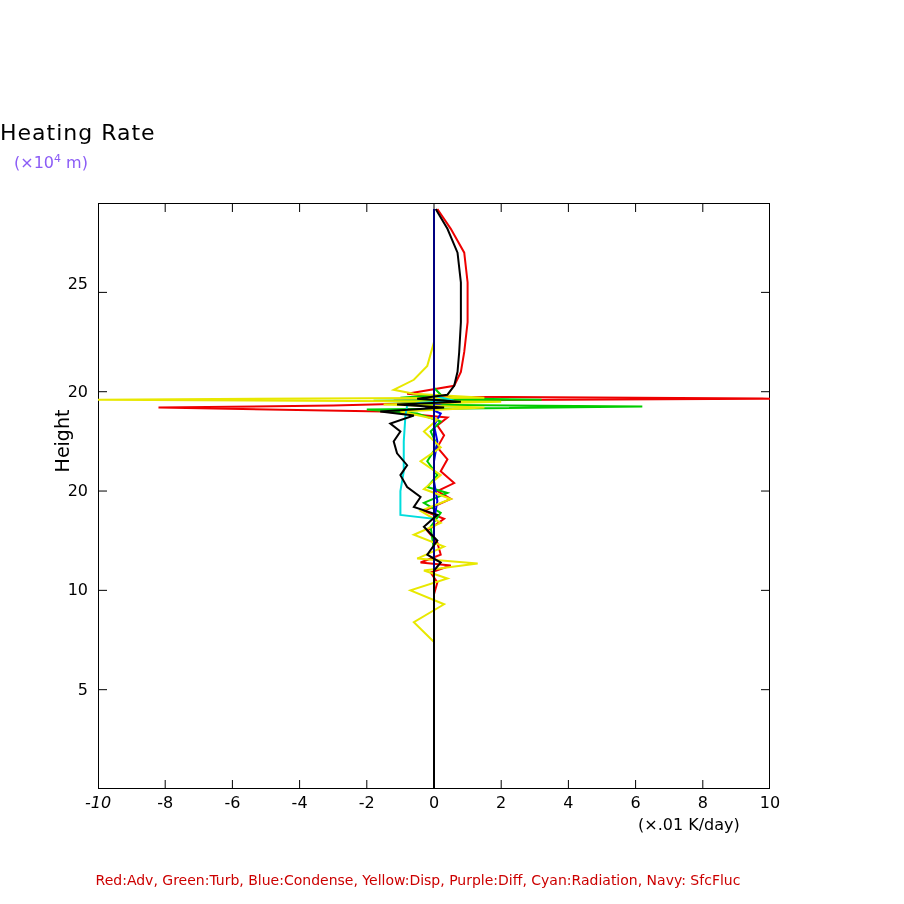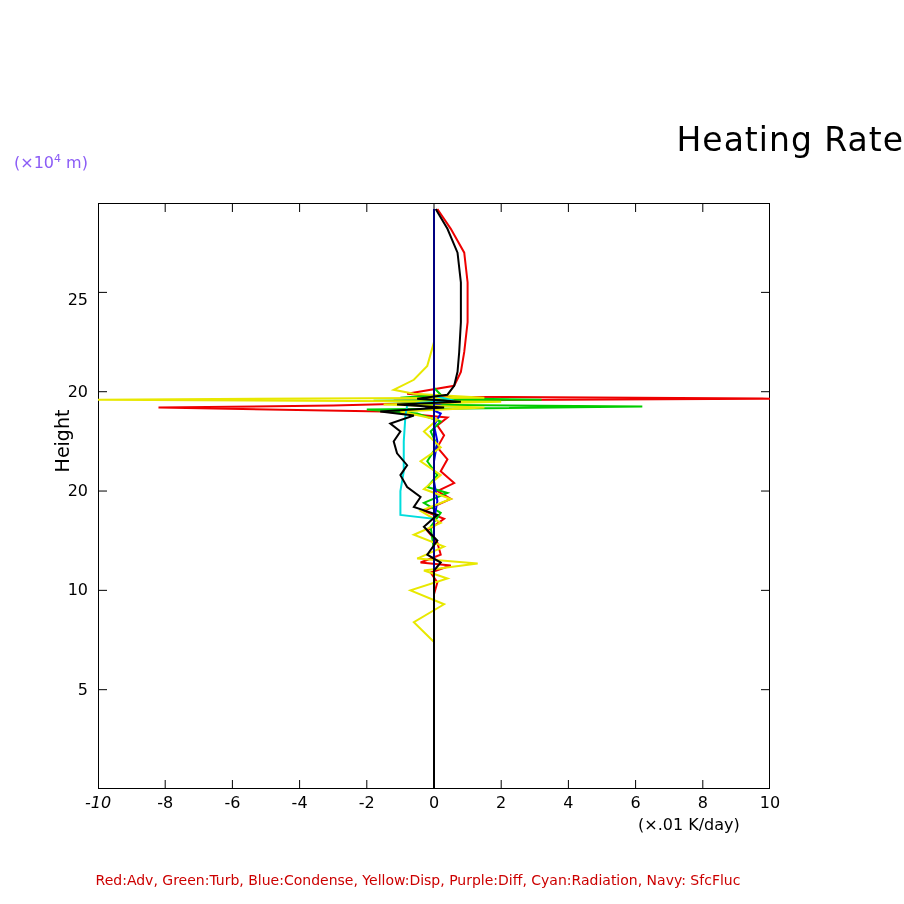--- a/index.html
+++ b/index.html
@@ -13,22 +13,22 @@
     height: 904px;
     background: #ffffff;
     font-family: "DejaVu Sans", sans-serif;
     overflow: hidden;
   }
   #chart-title {
     position: absolute;
     left: 0;
     top: 120px;
     width: 904px;
-    text-align: right;
-    font-size: 33px;
+    text-align: left;
+    font-size: 22px;
     color: #000000;
     letter-spacing: 1px;
   }
   #ylabel-units {
     position: absolute;
     left: 14px;
     top: 152px;
     font-size: 16px;
     color: #8b5cf6;
     white-space: nowrap;
@@ -171,14 +171,14 @@
     <div class="tick-x" style="left: 434px;">0</div>
     <div class="tick-x" style="left: 501.2px;">2</div>
     <div class="tick-x" style="left: 568.4px;">4</div>
     <div class="tick-x" style="left: 635.6px;">6</div>
     <div class="tick-x" style="left: 702.8px;">8</div>
     <div class="tick-x" style="left: 770px;">10</div>
     <div class="tick-y" style="top: 689.678px;">5</div>
     <div class="tick-y" style="top: 590.356px;">10</div>
     <div class="tick-y" style="top: 491.034px;">20</div>
     <div class="tick-y" style="top: 391.712px;">20</div>
-    <div class="tick-y" style="top: 300px;">25</div>
+    <div class="tick-y" style="top: 284px;">25</div>
   </div>
 
 </body></html>

